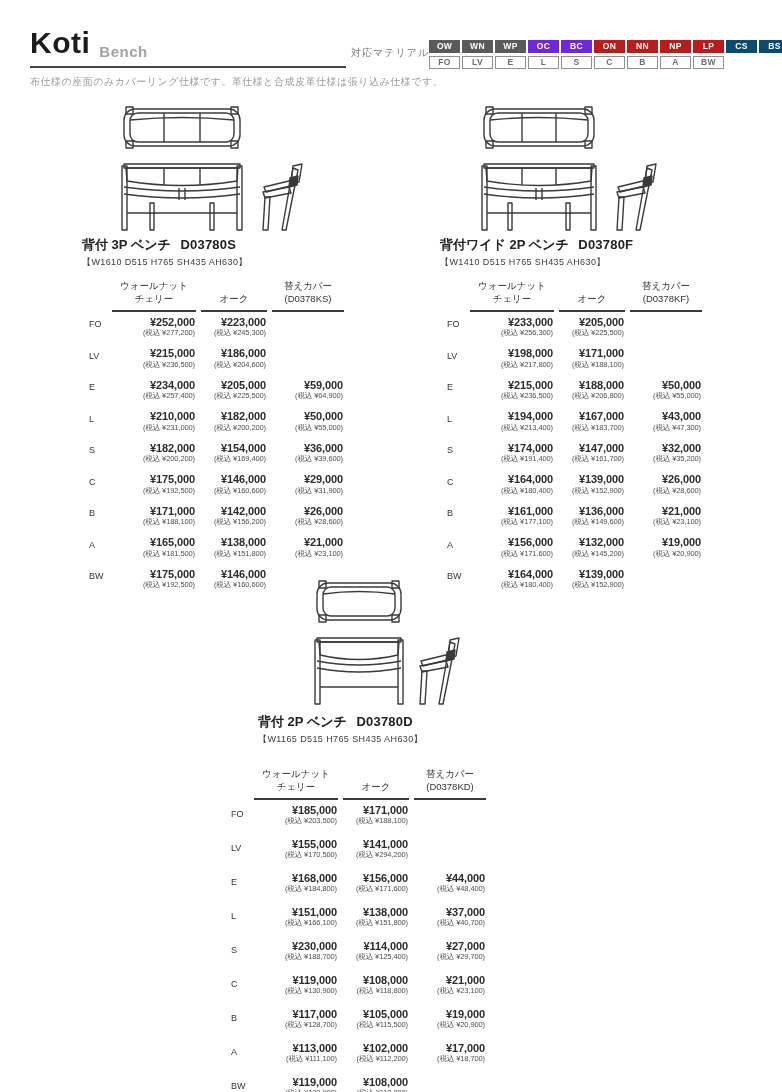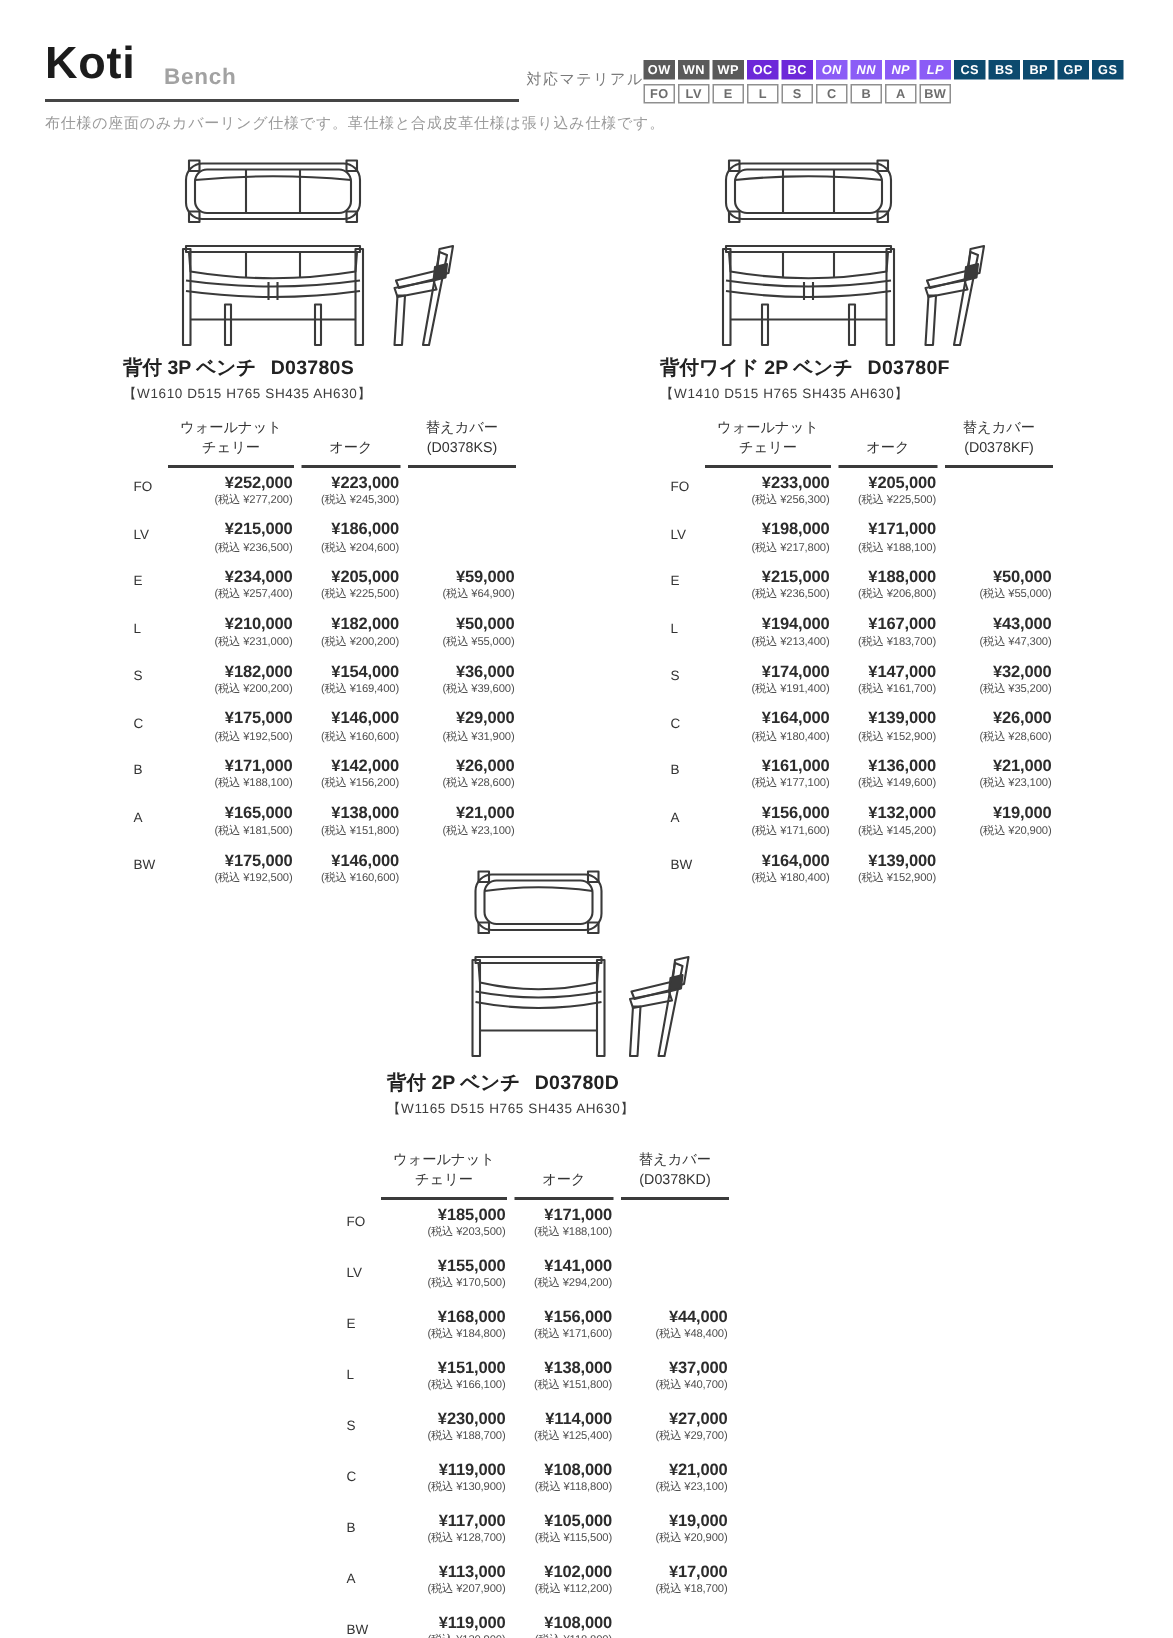--- a/index.html
+++ b/index.html
@@ -6,30 +6,30 @@
   body{
     width:782px;height:1092px;position:relative;background:#ffffff;
     font-family:"Liberation Sans","DejaVu Sans",sans-serif;color:#333;
     overflow:hidden;
   }
   .abs{position:absolute;}
 
   
   .brand{left:30px;top:26px;display:flex;align-items:flex-end;}
   .brand .t{font-size:30px;font-weight:bold;color:#1c1c1c;letter-spacing:.5px;}
-  .brand .s{font-size:15px;font-weight:bold;color:#a2a2a2;margin-left:19px;letter-spacing:.5px;}
+  .brand .s{font-size:15px;font-weight:bold;color:#a2a2a2;margin-left:9px;letter-spacing:.5px;}
   .rule{left:30px;top:66px;width:316px;height:2px;background:#454545;}
   .mat-label{left:351px;top:46px;font-size:10px;color:#7a7a7a;letter-spacing:1px;}
   .badges{left:429px;top:40px;display:flex;gap:2px;}
   .badges.r2{top:56px;}
-  .badge{width:21px;height:13px;box-sizing:border-box;font-size:8.5px;font-weight:bold;
+  .badge{width:31px;height:13px;box-sizing:border-box;font-size:8.5px;font-weight:bold;
          text-align:center;line-height:13px;color:#fff;letter-spacing:.3px;}
   .tone-dark{background:#5a5a5a;}
   .tone-mid{background:#6d28d9;}
-  .tone-light{background:#8b5cf6;font-style:italic;}
+  .tone-light{background:#b91c1c;}
   .tone-lighter{background:#0c4a6e;}
   .badge.outline{background:#fff;border:1px solid #8f8f8f;color:#6d6d6d;line-height:11px;}
   .desc{left:30px;top:75px;font-size:10px;color:#9b9b9b;letter-spacing:.5px;text-align:center;}
 
   
   .p-title{font-size:13px;color:#222;white-space:nowrap;}
   .p-title .p-name{font-weight:bold;}
   .p-title .p-code{font-weight:bold;margin-left:6px;letter-spacing:.2px;}
   .p-dims{font-size:9px;color:#3c3c3c;letter-spacing:.4px;white-space:nowrap;}
 
@@ -671,21 +671,21 @@
         <td>
           <div class="price-main">¥19,000</div>
           <div class="price-tax">(税込 ¥20,900)</div>
         </td>
       </tr>
 
       <tr>
         <td class="row-label">A</td>
         <td>
           <div class="price-main">¥113,000</div>
-          <div class="price-tax">(税込 ¥207,900)</div>
+          <div class="price-tax">(税込 ¥111,100)</div>
         </td>
         <td>
           <div class="price-main">¥102,000</div>
           <div class="price-tax">(税込 ¥112,200)</div>
         </td>
         <td>
           <div class="price-main">¥17,000</div>
           <div class="price-tax">(税込 ¥18,700)</div>
         </td>
       </tr>

